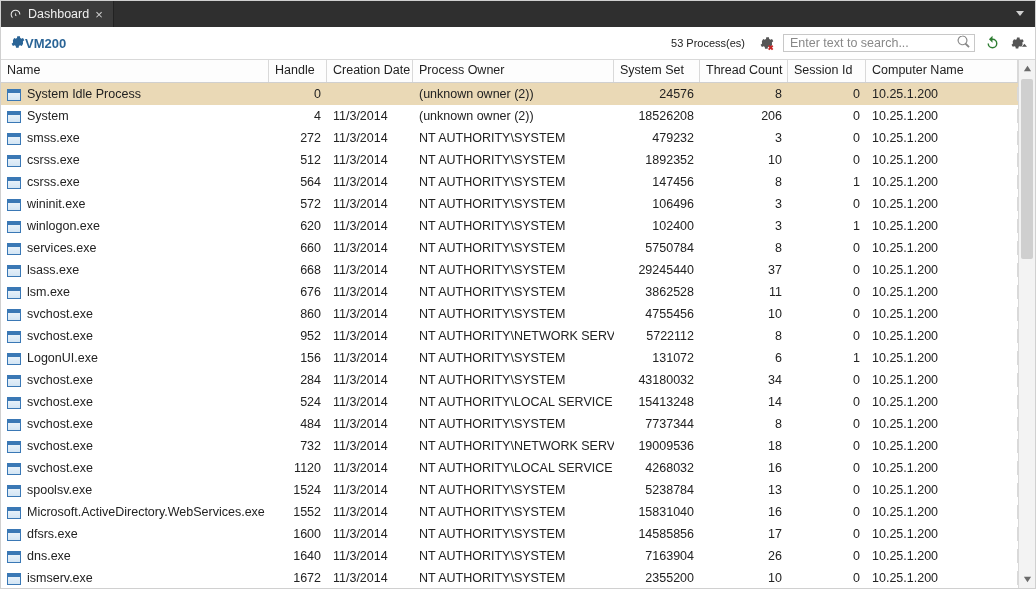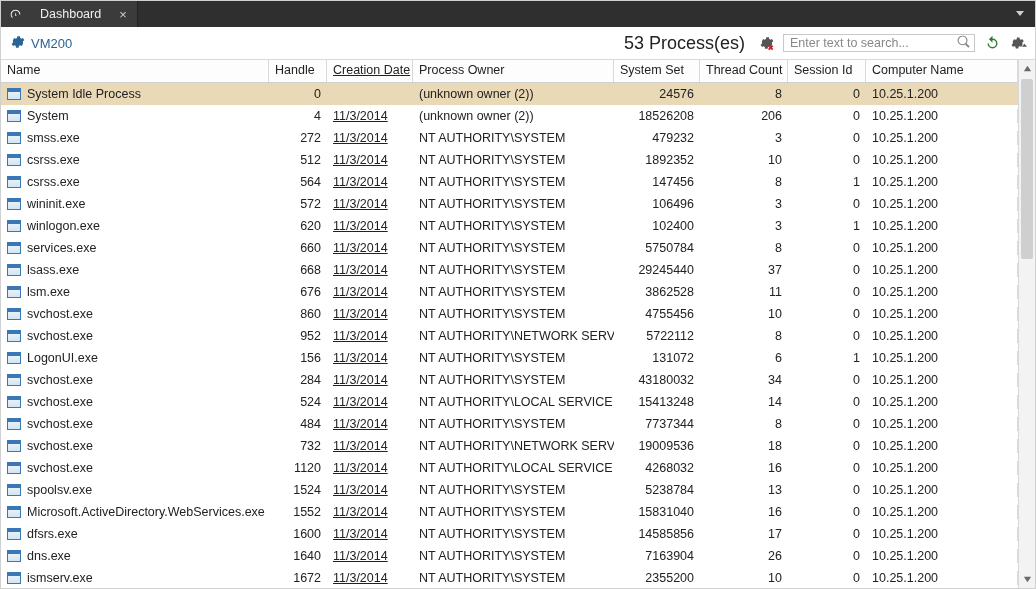--- a/index.html
+++ b/index.html
@@ -18,42 +18,42 @@
     height: 26px;
     background: #2f2f2f;
     display: flex;
     align-items: stretch;
     justify-content: space-between;
   }
   .tab {
     display: flex;
     align-items: center;
     padding: 0 10px 0 8px;
-    gap: 18px;
+    gap: 6px;
     background: #3b3b3b;
     color: #f0f0f0;
     font-size: 12.5px;
     border-right: 1px solid #222;
   }
   .tab .tab-icon svg { display:block; }
   .tab .tab-close { color:#cfcfcf; font-size:13px; line-height:1; cursor:pointer; }
   .tabbar-right { display:flex; align-items:center; padding-right:6px; }
   .caret-down { color:#d0d0d0; cursor:pointer; padding:0 4px; }
   
   .toolbar {
     height: 33px;
     border-bottom: 1px solid #d9d9d9;
     display: flex;
     align-items: center;
     padding: 0 8px;
     gap:8px;
   }
-  .vm-block { display:flex; align-items:center; gap:6px; color:#2a6496; font-weight:400; font-size:13px;}
+  .vm-block { display:flex; align-items:center; color:#2a6496; font-weight:700; font-size:13px;}
   .toolbar-spacer { flex:1; }
-  .proc-count { color:#222; font-size:18px; margin-right:4px; }
+  .proc-count { color:#222; font-size:11px; margin-right:4px; }
   .tool-icon { width:18px; height:18px; display:flex; align-items:center; justify-content:center; cursor:pointer; }
   .searchbox {
     width: 192px;
     height: 18px;
     border: 1px solid #c8c8c8;
     display:flex;
     align-items:center;
     padding: 0 4px 0 6px;
     color:#888;
     background:#fff;
@@ -79,21 +79,21 @@
   .hcell {
     border-right: 1px solid #d9d9d9;
     padding: 3px 6px 0 6px;
     font-size:12.5px;
     color:#222;
     overflow:hidden;
     white-space:nowrap;
   }
   .c-name   { width:268px; }
   .c-handle { width:58px; }
-  .c-date   { width:86px;text-decoration:underline; }
+  .c-date   { width:86px; }
   .c-owner  { width:201px; }
   .c-ws     { width:86px; text-align:left; }
   .c-tc     { width:88px; text-align:left; }
   .c-sid    { width:78px; text-align:left; }
   .c-comp   { width:152px; border-right:1px solid #d9d9d9;}
   .rows {
     overflow-y:auto;
   }
   .row {
     height: 22px;
@@ -101,21 +101,21 @@
     align-items:center;
     font-size:12.5px;
   }
   .row.sel { background:#ead9b6; }
   .cell {
     padding: 0 6px;
     overflow:hidden;
     white-space:nowrap;
   }
   .cell.c-handle, .cell.c-ws, .cell.c-tc, .cell.c-sid { text-align:right; }
-  .cell.c-name { display:flex; align-items:center; gap:6px; }
+  .cell.c-name { display:flex; align-items:flex-end; gap:6px; }
   .proc-icon {
     width:14px; height:12px;
     border:1px solid #3a78b5;
     background: linear-gradient(#eef5fb,#d3e5f4);
     flex:0 0 auto;
     position:relative;
   }
   .proc-icon::before{
     content:"";
     position:absolute; left:0; right:0; top:0; height:3px;

